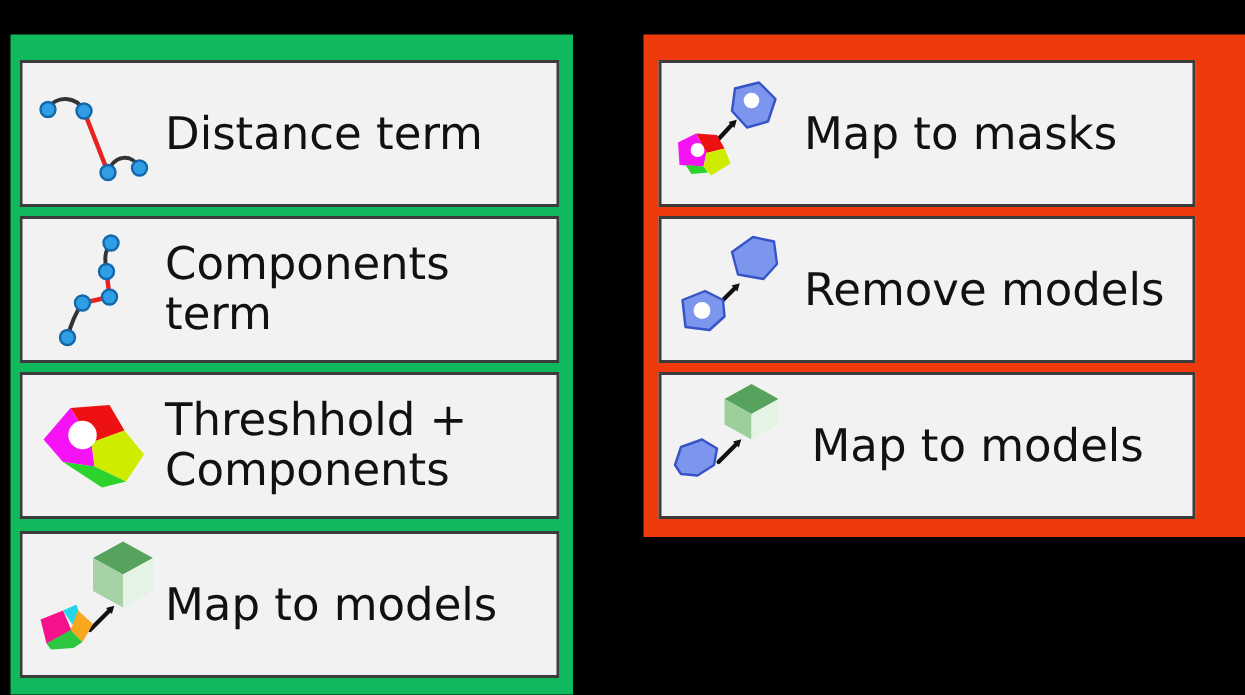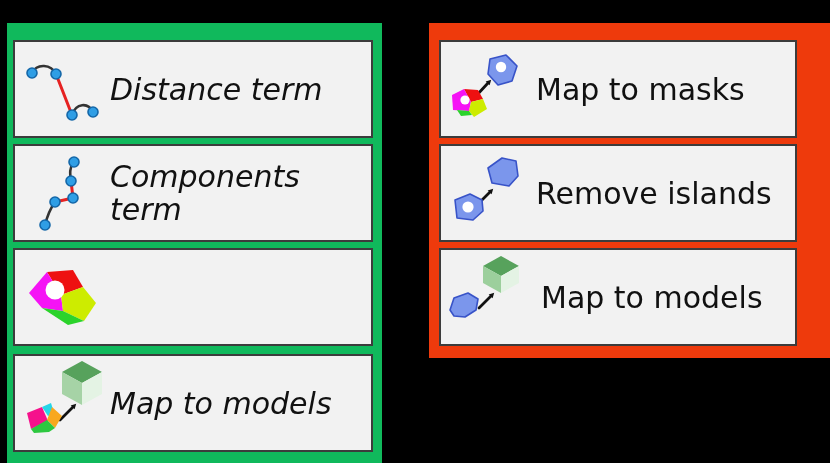--- a/index.html
+++ b/index.html
@@ -9,21 +9,21 @@
     font-family:"DejaVu Sans","Liberation Sans",sans-serif;
   }
   .panel{position:absolute;}
   .panel-green{left:7px;top:23px;width:375px;height:445px;background:var(--panel-green,#10b95c);}
   .panel-red{left:429px;top:23px;width:432px;height:335px;background:var(--panel-red,#ee3a0c);text-align:right;}
   .box{
     position:absolute;width:360px;height:98px;box-sizing:border-box;
     background:var(--box-bg,#f2f2f2);border:2px solid var(--box-border,#3c3c3c);
     display:flex;align-items:center;
   }
-  .panel-green .box{left:6px;font-style:italic;}
+  .panel-green .box{left:6px;}
   .panel-red .box{left:10px;width:358px;}
   .t1{top:17px}.t2{top:121px}.t3{top:225px}.t4{top:331px}
   .iconwrap{flex:0 0 95px;display:flex;justify-content:center;align-items:center;}
   .label{
     font-size:30px;line-height:33px;color:var(--text,#111);
     white-space:pre-line;letter-spacing:0;
   }
   svg .ln{fill:none;stroke:#333;stroke-width:2.6;stroke-linecap:round;}
   svg .rd{fill:none;stroke:#e62222;stroke-width:3;stroke-linecap:round;}
   svg .dot{fill:#2f9ee5;stroke:#1467a8;stroke-width:1.6;}
@@ -73,20 +73,22 @@
     <div class="box t3">
       <span class="iconwrap">
         <svg width="76" height="66" viewBox="0 0 76 66">
           <polygon points="22,8 48,6 58,23 36,31" fill="#ee1111"></polygon>
           <polygon points="22,8 36,31 38,47 17,44 4,29" fill="#f513f5"></polygon>
           <polygon points="58,23 71,39 59,57 38,47 36,31" fill="#cdec00"></polygon>
           <polygon points="38,47 59,57 43,61 17,44" fill="#2bd32b"></polygon>
           <circle cx="30" cy="26" r="9.5" fill="#ffffff"></circle>
         </svg>
       </span>
+      <span class="label">Threshhold +
+Components</span>
     </div>
 
     <div class="box t4">
       <span class="iconwrap">
         <svg width="85" height="92" viewBox="0 0 85 92">
           <g>
             <polygon points="62,4 82,15 62,26 42,15" fill="#57a25c"></polygon>
             <polygon points="42,15 62,26 62,48 42,37" fill="#a6d3a6"></polygon>
             <polygon points="62,26 82,15 82,37 62,48" fill="#e4f3e4"></polygon>
           </g>
@@ -129,21 +131,21 @@
     <div class="box t2">
       <span class="iconwrap">
         <svg width="88" height="76" viewBox="0 0 88 76">
           <polygon class="mask" points="43,13 57,3 71,6 73,21 64,31 47,28"></polygon>
           <line class="arr" x1="33" y1="49" x2="45" y2="37"></line>
           <polygon class="arrh" points="48.2,33.8 46.6,39.3 42.7,35.4"></polygon>
           <polygon class="mask" points="10,45 25,39 37,45 38,56 28,65 12,63"></polygon>
           <circle cx="23" cy="52" r="5.6" fill="#ffffff"></circle>
         </svg>
       </span>
-      <span class="label">Remove islands</span>
+      <span class="label">Remove models</span>
     </div>
 
     <div class="box t3">
       <span class="iconwrap">
         <svg width="100" height="86" viewBox="0 0 100 86">
           <g>
             <polygon points="60,2 78,12 60,22 42,12" fill="#57a25c"></polygon>
             <polygon points="42,12 60,22 60,39 42,29" fill="#9ccf9c"></polygon>
             <polygon points="60,22 78,12 78,29 60,39" fill="#e4f3e4"></polygon>
           </g>

